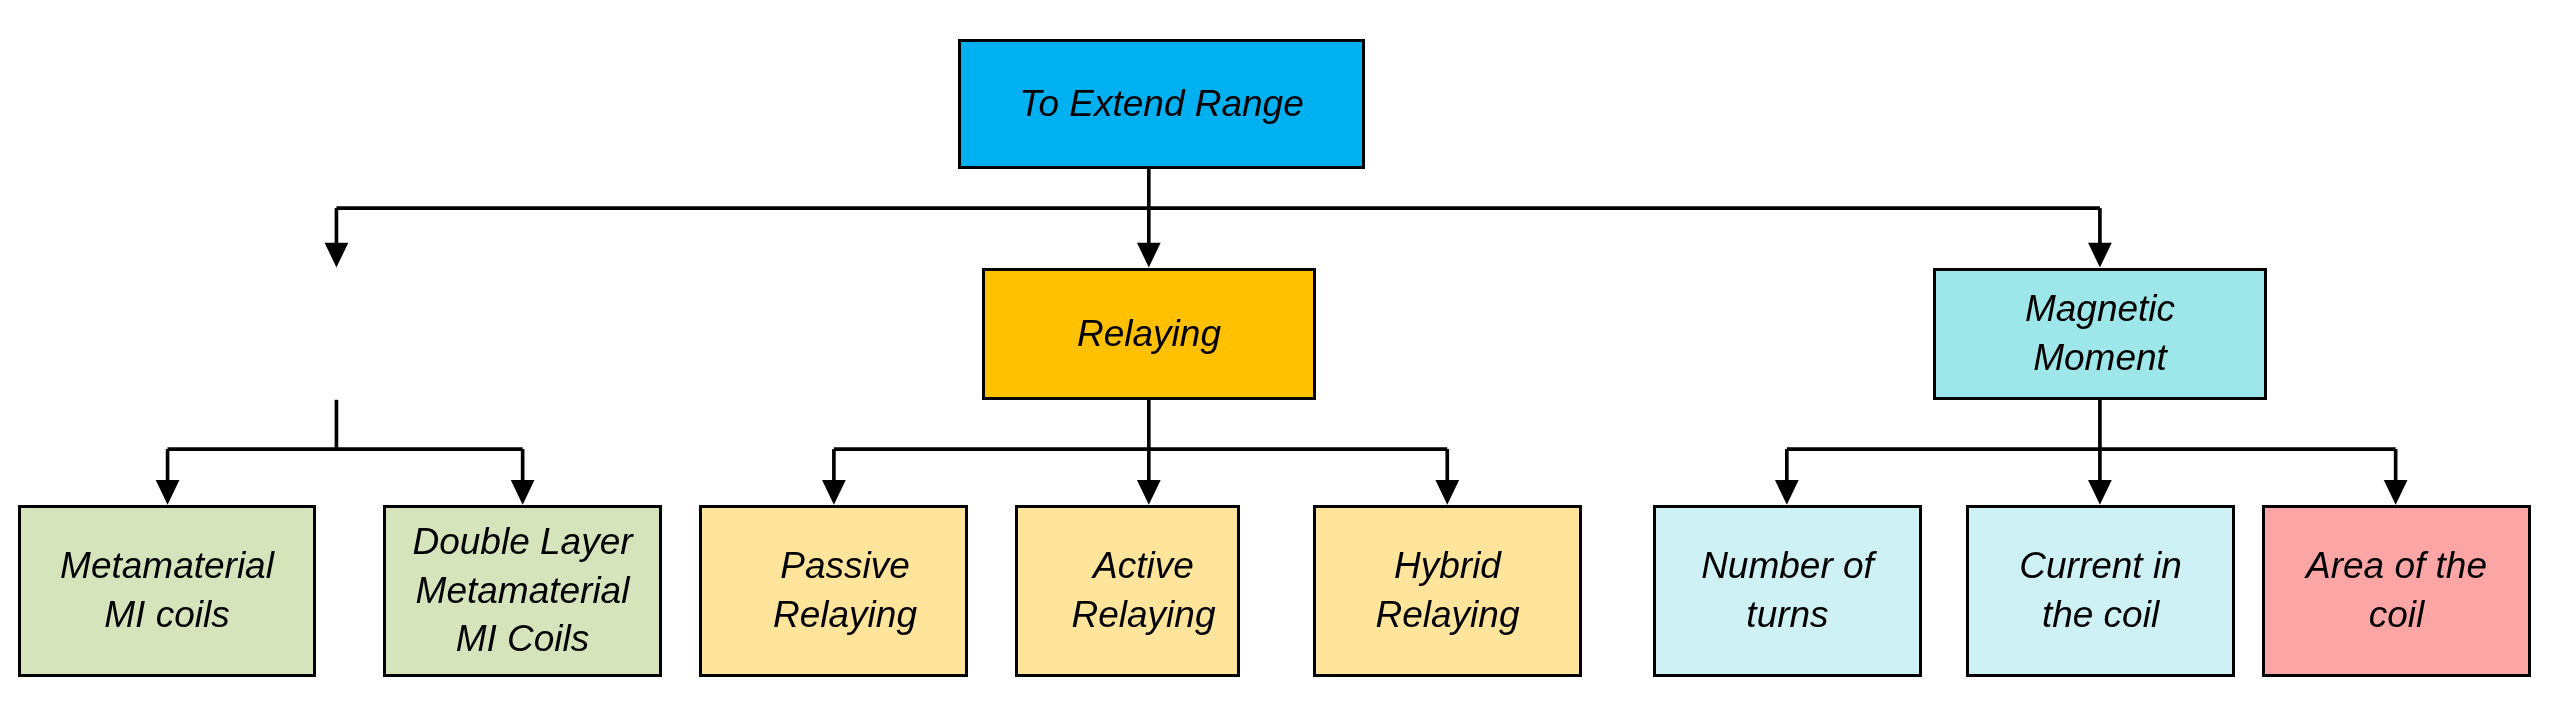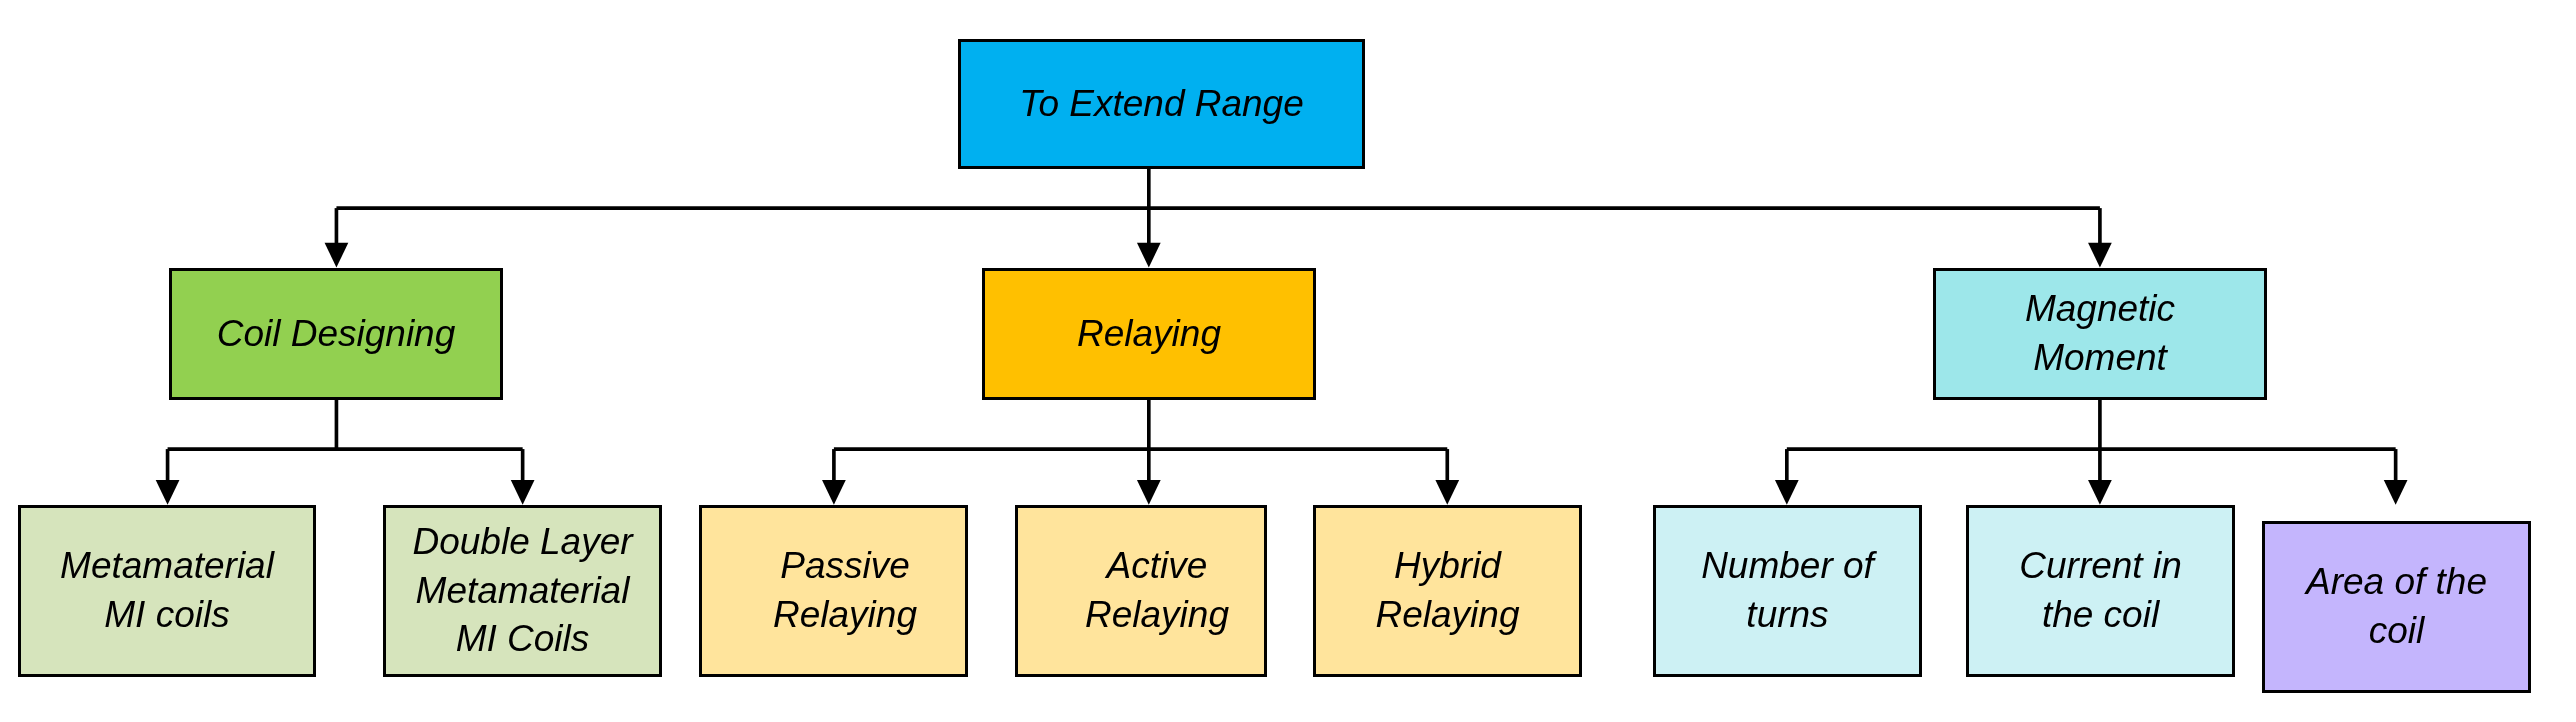--- a/index.html
+++ b/index.html
@@ -52,21 +52,21 @@
     color: #000000;
   }
   
   .n-root      { left: 958px; top:  39px; width: 407px; height: 130px; }
   .n-coil      { left:  169px; top: 268px; width: 334px; height: 132px; }
   .n-relay     { left: 982px; top: 268px; width: 334px; height: 132px; }
   .n-magnetic  { left: 1933px; top: 268px; width: 334px; height: 132px; }
   .n-meta      { left:   18px; top: 505px; width: 298px; height: 172px; }
   .n-double    { left:  383px; top: 505px; width: 279px; height: 172px; }
   .n-passive   { left:  699px; top: 505px; width: 269px; height: 172px; padding-left: 23px; }
-  .n-active    { left: 1015px; top: 505px; width: 252px; height: 172px; padding-left: 32px; }
+  .n-active    { left: 1015px; top: 505px; width: 225px; height: 172px; padding-left: 32px; }
   .n-hybrid    { left: 1313px; top: 505px; width: 269px; height: 172px; }
   .n-turns     { left: 1653px; top: 505px; width: 269px; height: 172px; }
   .n-current   { left: 1966px; top: 505px; width: 269px; height: 172px; }
   .n-area      { left: 2262px; top: 505px; width: 269px; height: 172px; }
 </style>
 </head>
 <body>
 
 <div class="canvas">
 
@@ -110,23 +110,20 @@
       <polygon points="1944,526 1970,526 1957,553" style="fill: rgb(0, 0, 0);"></polygon>
       <polygon points="2287,526 2313,526 2300,553" style="fill: rgb(0, 0, 0);"></polygon>
       <polygon points="2611,526 2637,526 2624,553" style="fill: rgb(0, 0, 0);"></polygon>
     </g>
   </svg>
 
   <div class="node n-root" style="background: rgb(0, 176, 240);">
     <span class="label">To Extend Range</span>
   </div>
 
-  <div class="node n-coil" style="background: rgb(146, 208, 80);">
-    <span class="label">Coil Designing</span>
-  </div>
 
   <div class="node n-relay" style="background: rgb(255, 192, 0);">
     <span class="label">Relaying</span>
   </div>
 
   <div class="node n-magnetic" style="background: rgb(157, 231, 234);">
     <span class="label">Magnetic
 Moment</span>
   </div>
 
@@ -159,19 +156,19 @@
   <div class="node n-current" style="background: rgb(205, 241, 244);">
     <span class="label">Current in
 the coil</span>
   </div>
 
   <div class="node n-turns" style="background: rgb(205, 241, 244);">
     <span class="label">Number of
 turns</span>
   </div>
 
-  <div class="node n-area" style="background: #c4b5fd; margin-top: 16px;">
+  <div class="node n-area" style="background: #fca5a5;">
     <span class="label">Area of the
 coil</span>
   </div>
 
 </div>
 
 
 </body></html>

